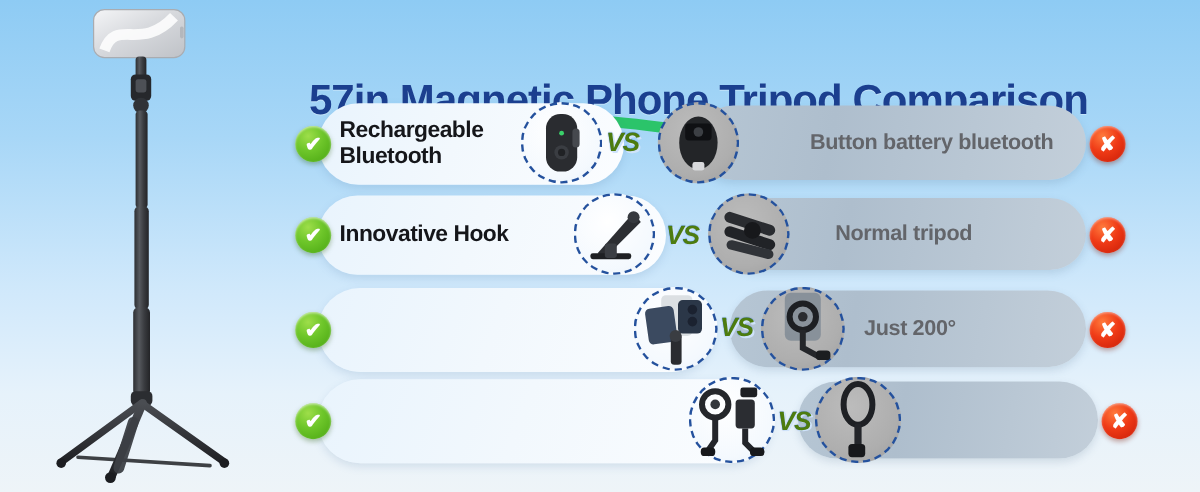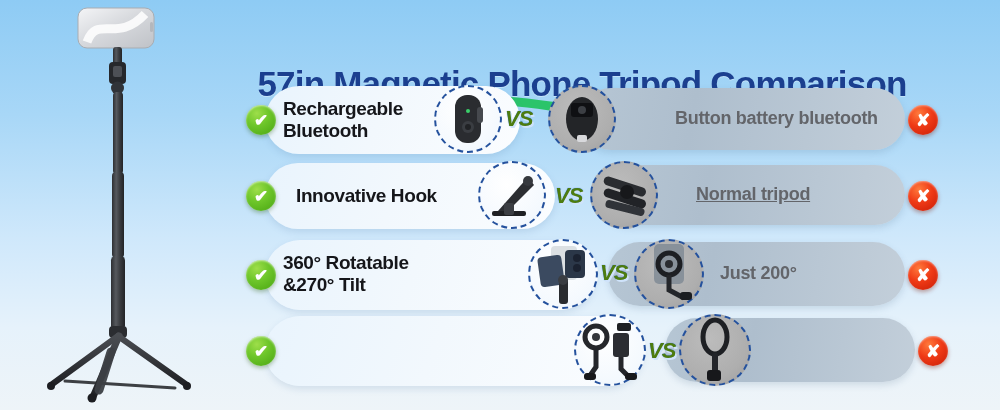--- a/index.html
+++ b/index.html
@@ -167,48 +167,46 @@
     </svg>
   </div>
   <div class="con-text" style="left:648px;top:22px;margin-left:27px;">Button battery bluetooth</div>
   <div class="badge badge-x" style="left:908px;top:19px;">✘</div>
 </div>
 
 <div class="row row-1">
   <div class="pill-right" style="left:600px;width:305px;"></div>
   <div class="pill-left" style="left:265px;width:290px;"></div>
   <div class="badge badge-check" style="left:246px;top:18px;">✔</div>
-  <div class="pro-text" style="left:296px;top:22px;">Innovative Hook</div>
+  <div class="pro-text" style="left:283px;top:22px;">Innovative Hook</div>
   <div class="thumb thumb-pro" style="left:478px;top:-2px;width:68px;height:68px;">
     <svg width="56" height="56" viewBox="0 0 56 56">
       <path d="M14 44 L44 10 L50 18 L20 48 Z" fill="#2c2e32"></path>
       <rect x="8" y="44" width="34" height="5" rx="2" fill="#1e2023"></rect>
       <rect x="20" y="36" width="10" height="12" rx="2" fill="#3b3e43"></rect>
       <circle cx="44" cy="14" r="5" fill="#36393e"></circle>
     </svg>
   </div>
   <div class="vs" style="left:555px;top:20px;">VS</div>
   <div class="thumb thumb-con" style="left:590px;top:-2px;width:68px;height:68px;">
     <svg width="54" height="54" viewBox="0 0 54 54">
       <rect x="6" y="14" width="44" height="9" rx="4.5" fill="#2a2c30" transform="rotate(18 28 18)"></rect>
       <rect x="6" y="26" width="44" height="9" rx="4.5" fill="#212327" transform="rotate(18 28 30)"></rect>
       <rect x="8" y="36" width="40" height="8" rx="4" fill="#303338" transform="rotate(14 28 40)"></rect>
       <circle cx="30" cy="24" r="7" fill="#17181b"></circle>
     </svg>
   </div>
-  <div class="con-text" style="left:696px;top:21px;text-decoration:underline;">Normal tripod</div>
+  <div class="con-text" style="left:696px;top:21px;">Normal tripod</div>
   <div class="badge badge-x" style="left:908px;top:18px;">✘</div>
 </div>
 
 <div class="row row-2">
   <div class="pill-right" style="left:608px;width:297px;"></div>
   <div class="pill-left" style="left:265px;width:330px;"></div>
   <div class="badge badge-check" style="left:246px;top:20px;">✔</div>
-  <div class="pro-text" style="left:283px;top:12px;">360° Rotatable
-&amp;270° Tilt</div>
   <div class="thumb thumb-pro" style="left:528px;top:-1px;width:70px;height:70px;">
     <svg width="60" height="64" viewBox="0 0 60 64">
       <rect x="18" y="4" width="26" height="34" rx="4" fill="#d6dade" opacity="0.85"></rect>
       <rect x="6" y="14" width="24" height="30" rx="4" fill="#3b4a60" transform="rotate(-8 18 29)"></rect>
       <rect x="32" y="8" width="20" height="28" rx="4" fill="#2b3748"></rect>
       <circle cx="44" cy="16" r="4" fill="#1b2230"></circle>
         <circle cx="44" cy="26" r="4" fill="#1b2230"></circle>
       <rect x="26" y="36" width="9" height="26" rx="3" fill="#2a2c30"></rect>
       <circle cx="30" cy="38" r="5" fill="#3a3d42"></circle>
     </svg>

